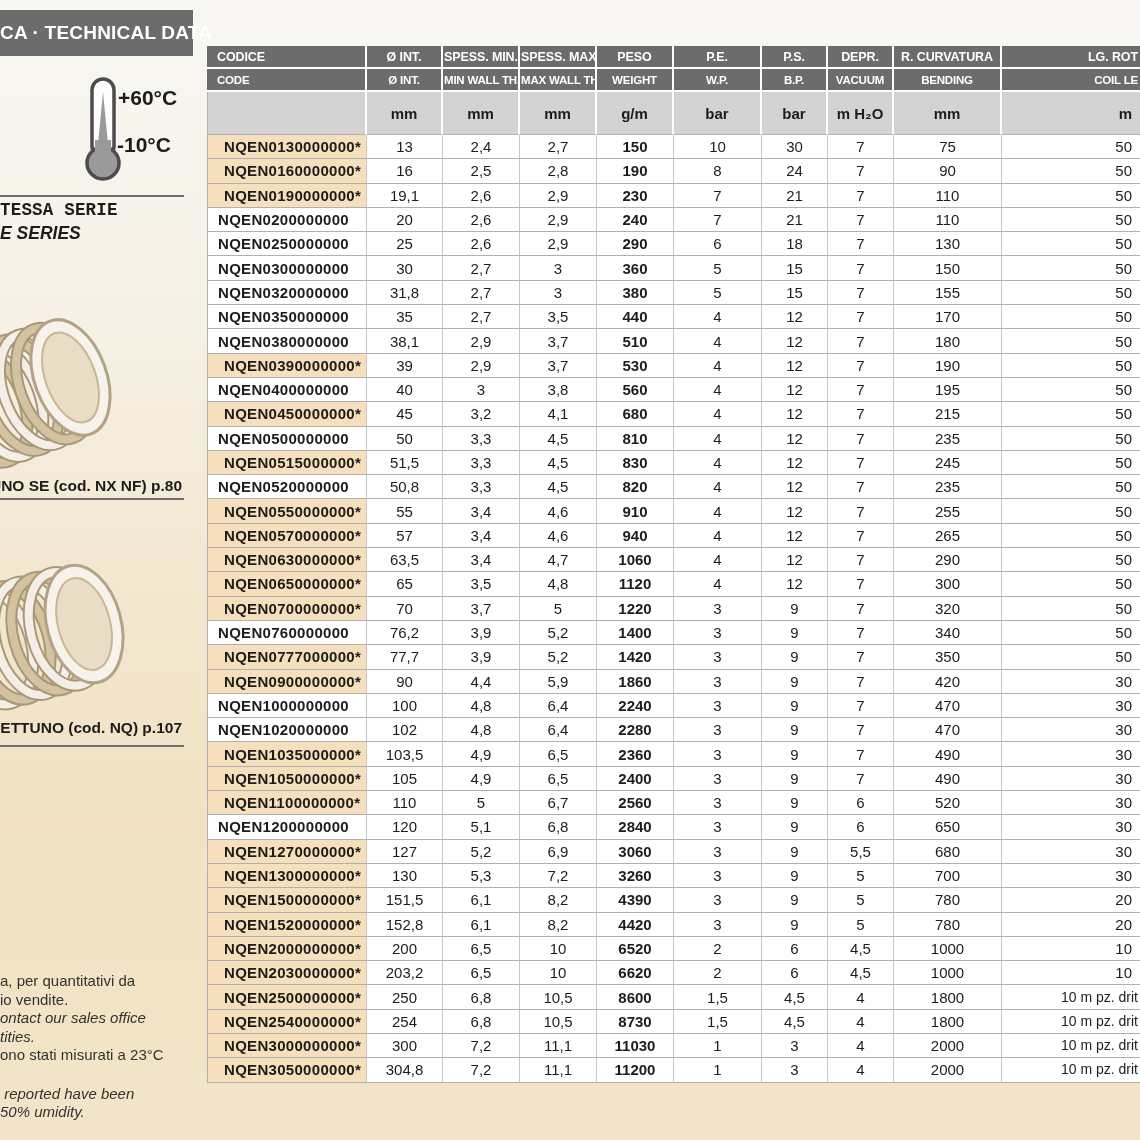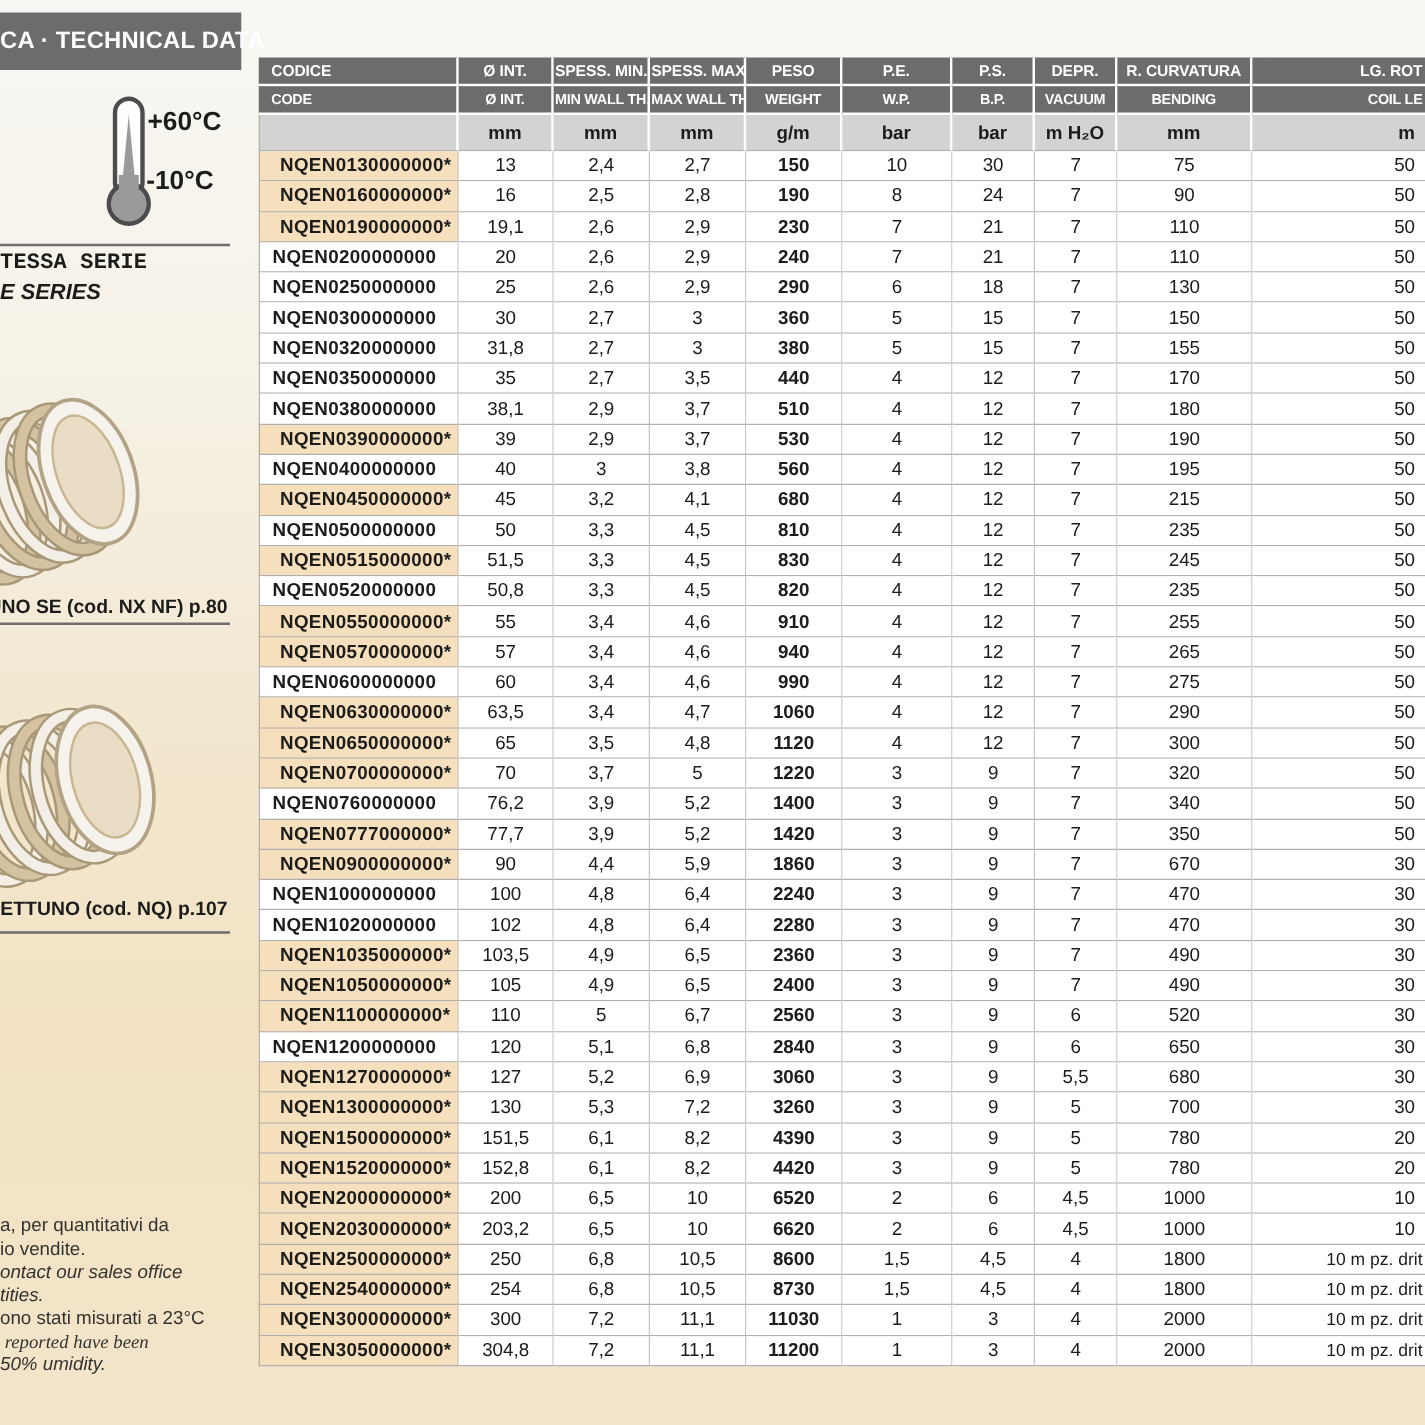--- a/index.html
+++ b/index.html
@@ -20,33 +20,33 @@
   .series2{position:absolute;left:0;top:223px;font-size:17.5px;font-weight:bold;font-style:italic;}
   .hose{position:absolute;}
   .hose1{left:-48px;top:300px;}
   .hose2{left:-42px;top:545px;}
   .hlabel{position:absolute;left:-60px;width:242px;text-align:right;font-size:15.5px;font-weight:bold;white-space:nowrap;}
   .hl1{top:477px;} .hl2{top:719px;}
   #footnotes{position:absolute;left:0;top:972px;width:200px;font-size:15px;line-height:18.5px;color:#33332f;}
   .fn-line{white-space:pre;}
   .fn-line.it{font-style:italic;}
   .fn-line.i4{margin-top:0;}
-  .fn-line.i5{font-family:Liberation Serif, serif;}
+  .fn-line.i5{margin-top:20px;}
 
   
   .tablewrap{position:absolute;left:207px;top:10px;margin-top:36px;}
   table{border-collapse:separate;border-spacing:0;table-layout:fixed;width:933px;}
   th,td{margin:0;overflow:hidden;white-space:nowrap;}
   th.h1{background:#6c6c6c;color:#fff;font-size:12.5px;font-weight:bold;height:23px;
         box-sizing:border-box;border-bottom:2px solid #fff;border-right:2px solid #fff;
         text-align:center;letter-spacing:-.1px;}
   th.h2{background:#6c6c6c;color:#fff;font-size:11.5px;font-weight:bold;height:23px;
         box-sizing:border-box;border-bottom:2px solid #fff;border-right:2px solid #fff;
         text-align:center;letter-spacing:-.2px;}
-  th.u{background:#d3d3d3;color:#1c1c1a;font-size:15px;font-weight:bold;height:29px;
+  th.u{background:#d3d3d3;color:#1c1c1a;font-size:15px;font-weight:bold;height:43px;
        box-sizing:border-box;border-bottom:1px solid #b2b2b2;border-right:2px solid #fff;
        text-align:center;}
   th.c0{text-align:left;padding-left:10px;}
   th.u.c0{border-left:1px solid #b2b2b2;}
   th.c9{border-right:none;text-align:right;padding-right:2px;}
   th.u.c9{padding-right:8px;}
   td.b{background:#fff;height:24.3px;box-sizing:border-box;line-height:23px;
        border-bottom:1px solid #b0b0b0;border-right:1px solid #c6c6c6;
        font-size:15px;text-align:center;padding:0;}
   td.b.c0{text-align:left;padding-left:10px;font-weight:bold;letter-spacing:.3px;
@@ -379,32 +379,20 @@
             <td class="b c2">3,4</td>
             <td class="b c3">4,6</td>
             <td class="b c4">940</td>
             <td class="b c5">4</td>
             <td class="b c6">12</td>
             <td class="b c7">7</td>
             <td class="b c8">265</td>
             <td class="b c9">50</td>
           </tr>
           <tr>
-            <td class="b c0">NQEN0600000000</td>
-            <td class="b c1">60</td>
-            <td class="b c2">3,4</td>
-            <td class="b c3">4,6</td>
-            <td class="b c4">990</td>
-            <td class="b c5">4</td>
-            <td class="b c6">12</td>
-            <td class="b c7">7</td>
-            <td class="b c8">275</td>
-            <td class="b c9">50</td>
-          </tr>
-          <tr>
             <td class="b c0 star">NQEN0630000000*</td>
             <td class="b c1">63,5</td>
             <td class="b c2">3,4</td>
             <td class="b c3">4,7</td>
             <td class="b c4">1060</td>
             <td class="b c5">4</td>
             <td class="b c6">12</td>
             <td class="b c7">7</td>
             <td class="b c8">290</td>
             <td class="b c9">50</td>
@@ -459,21 +447,21 @@
           </tr>
           <tr>
             <td class="b c0 star">NQEN0900000000*</td>
             <td class="b c1">90</td>
             <td class="b c2">4,4</td>
             <td class="b c3">5,9</td>
             <td class="b c4">1860</td>
             <td class="b c5">3</td>
             <td class="b c6">9</td>
             <td class="b c7">7</td>
-            <td class="b c8">670</td>
+            <td class="b c8">420</td>
             <td class="b c9">30</td>
           </tr>
           <tr>
             <td class="b c0">NQEN1000000000</td>
             <td class="b c1">100</td>
             <td class="b c2">4,8</td>
             <td class="b c3">6,4</td>
             <td class="b c4">2240</td>
             <td class="b c5">3</td>
             <td class="b c6">9</td>

